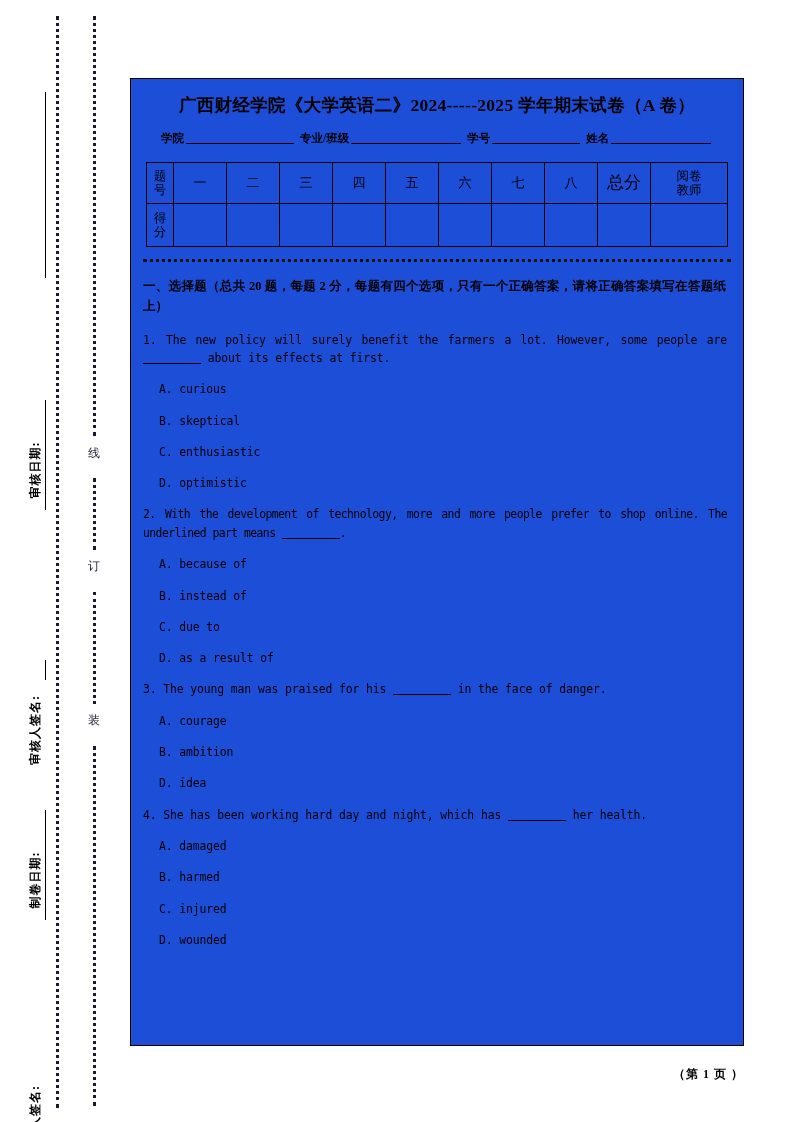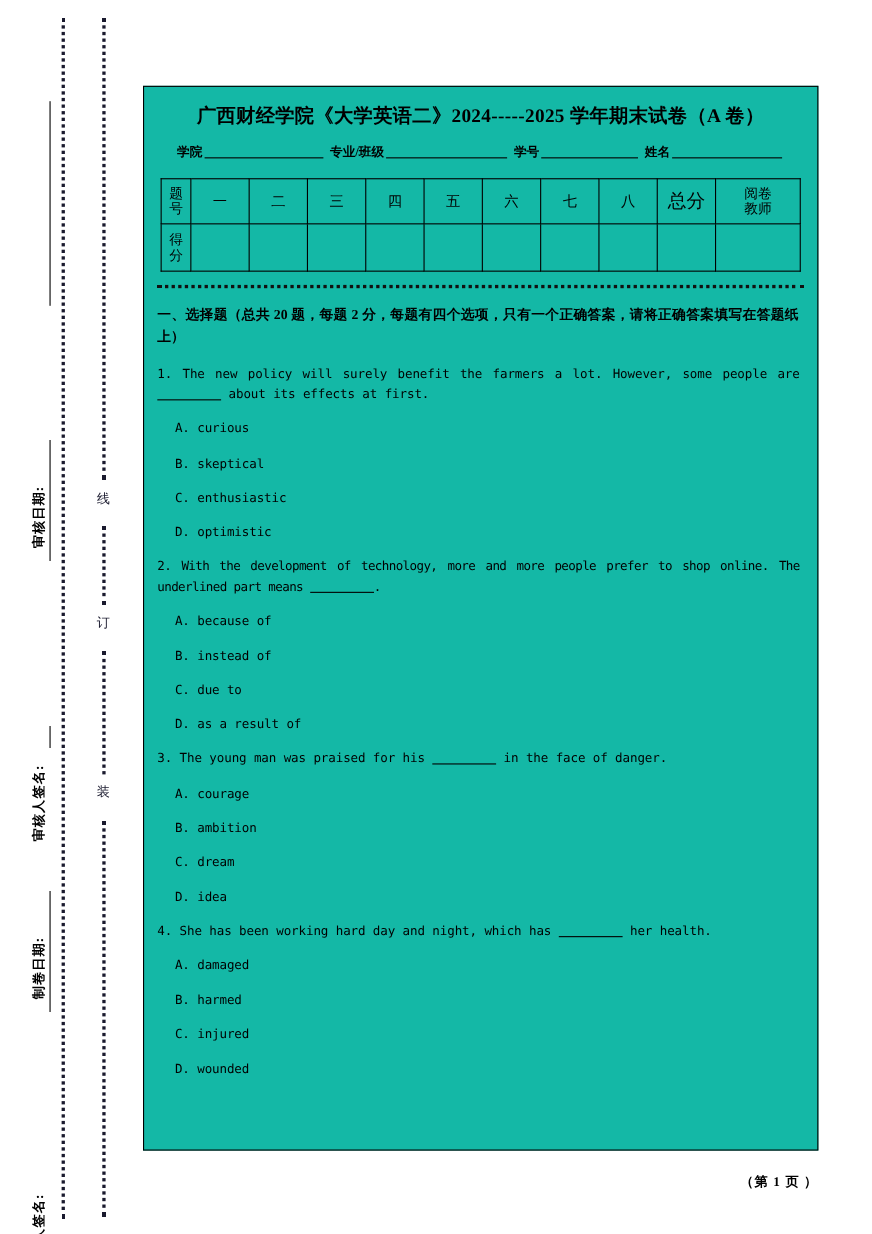--- a/index.html
+++ b/index.html
@@ -75,21 +75,21 @@
 
   
   .frame {
     position: absolute;
     left: 130px;
     top: 78px;
     width: 614px;
     height: 968px;
     border: 1.6px solid #000;
     box-sizing: border-box;
-    background: #14b8a6;
+    background: #1d4ed8;
   }
 
   .title {
     text-align: center;
     font-size: 17.5px;
     font-weight: bold;
     letter-spacing: 0.3px;
     margin: 14px 6px 0 6px;
     white-space: nowrap;
     font-family: "Liberation Serif", "DejaVu Serif", serif;
@@ -308,21 +308,20 @@
     <div class="opt">C. due to</div>
     <div class="opt">D. as a result of</div>
 
     <div class="q-stem">
       <span>3. The young man was praised for his</span>
       <span class="blank-inline"></span>
       <span>in the face of danger.</span>
     </div>
     <div class="opt">A. courage</div>
     <div class="opt">B. ambition</div>
-    <div class="opt">C. dream</div>
     <div class="opt">D. idea</div>
 
     <div class="q-stem">
       <span>4. She has been working hard day and night, which has</span>
       <span class="blank-inline"></span>
       <span>her health.</span>
     </div>
     <div class="opt">A. damaged</div>
     <div class="opt">B. harmed</div>
     <div class="opt">C. injured</div>

